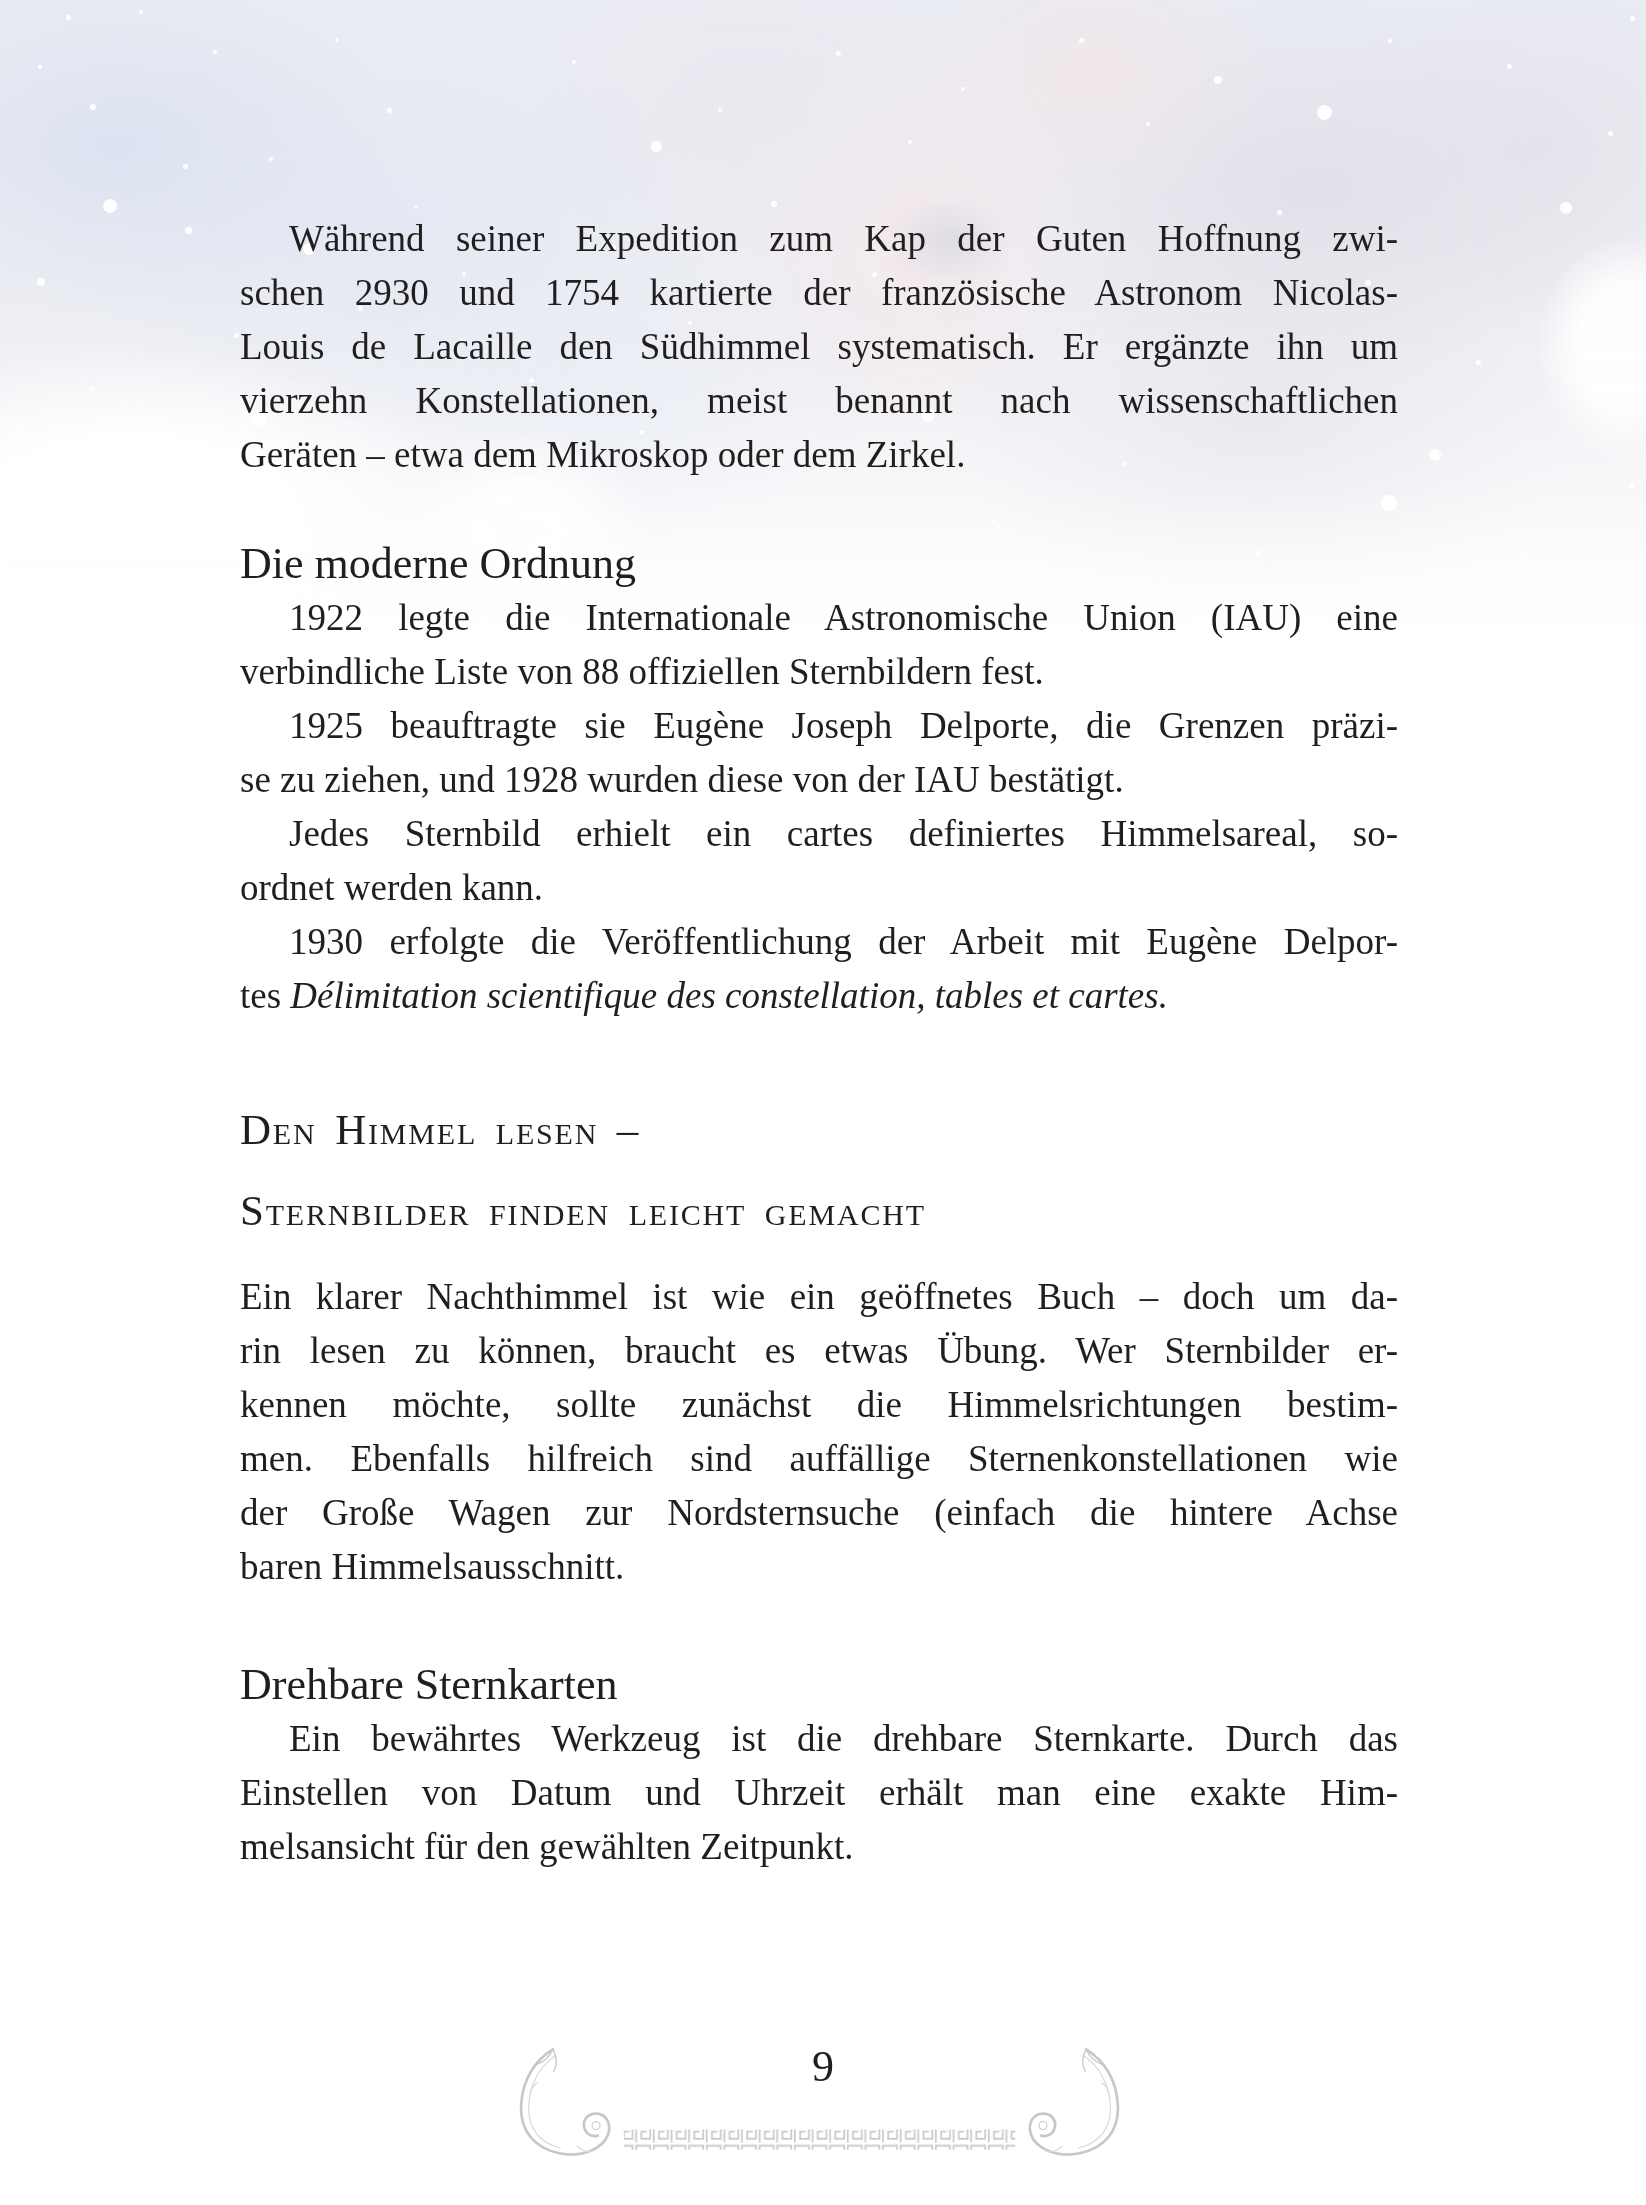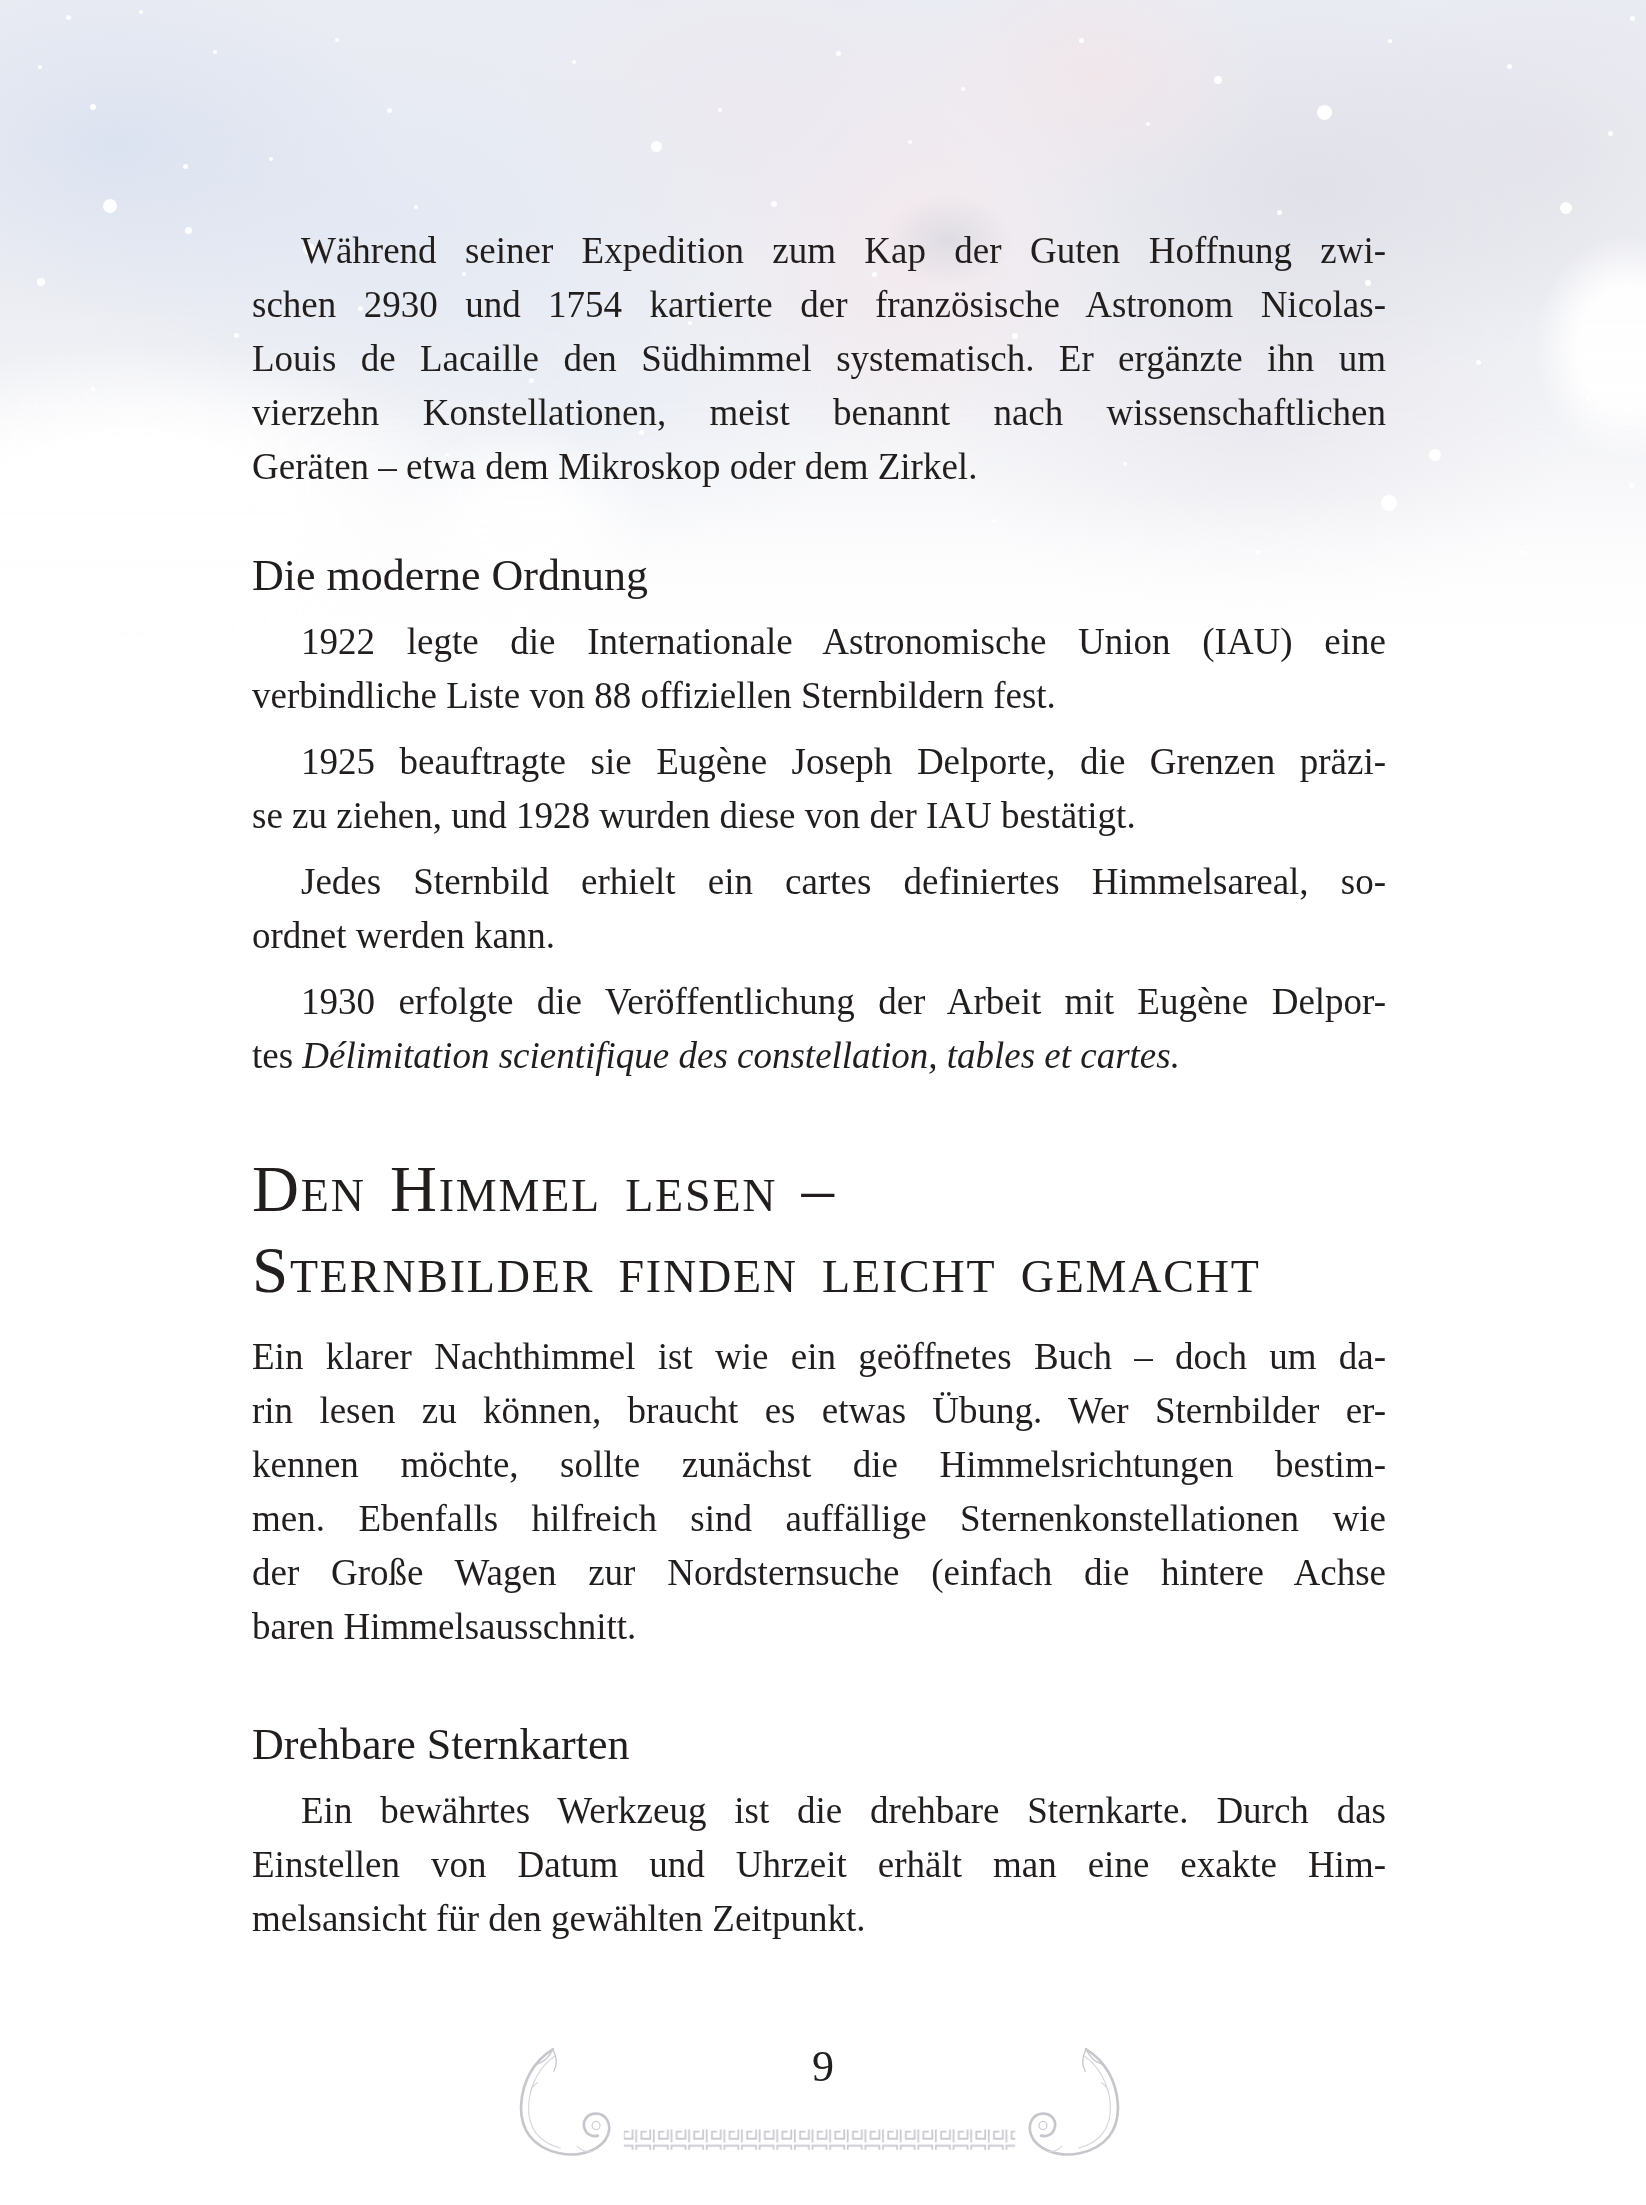--- a/index.html
+++ b/index.html
@@ -34,33 +34,33 @@
     mask-image:linear-gradient(180deg,#000 58%, rgba(0,0,0,.8) 72%, rgba(0,0,0,.3) 86%, transparent 97%);
   }
   .star{
     position:absolute; background:#ffffff; border-radius:50%; opacity:.95;
   }
   
   .article{
     position:absolute; left:240px; top:212px; width:1158px;
     font-size:37px; line-height:54px;
   }
-  .block{margin:12px;}
+  .block{margin:0;}
   .block .line{white-space:nowrap;}
   .block.p .line{
     white-space:normal;
     text-align:justify;
     text-align-last:justify;
   }
   .block.p .line.last{text-align-last:left;}
   .block.indent .line.first{text-indent:49px;}
   .block.subhead .line{text-align:left; font-size:44px;}
   .block.heading .line{
     font-variant:small-caps;
-    font-size:65px;
+    font-size:43px;
     line-height:81px;
     letter-spacing:1.8px;
     word-spacing:6.2px;
     text-align:left;
     white-space:nowrap;
   }
   .block[data-key="moderne"]{margin-top:55px;}
   .block[data-key="heading"]{margin-top:66px; margin-bottom:19.4px;}
   .block[data-key="sternkarten"]{margin-top:64px;}
   em{font-style:italic;}

